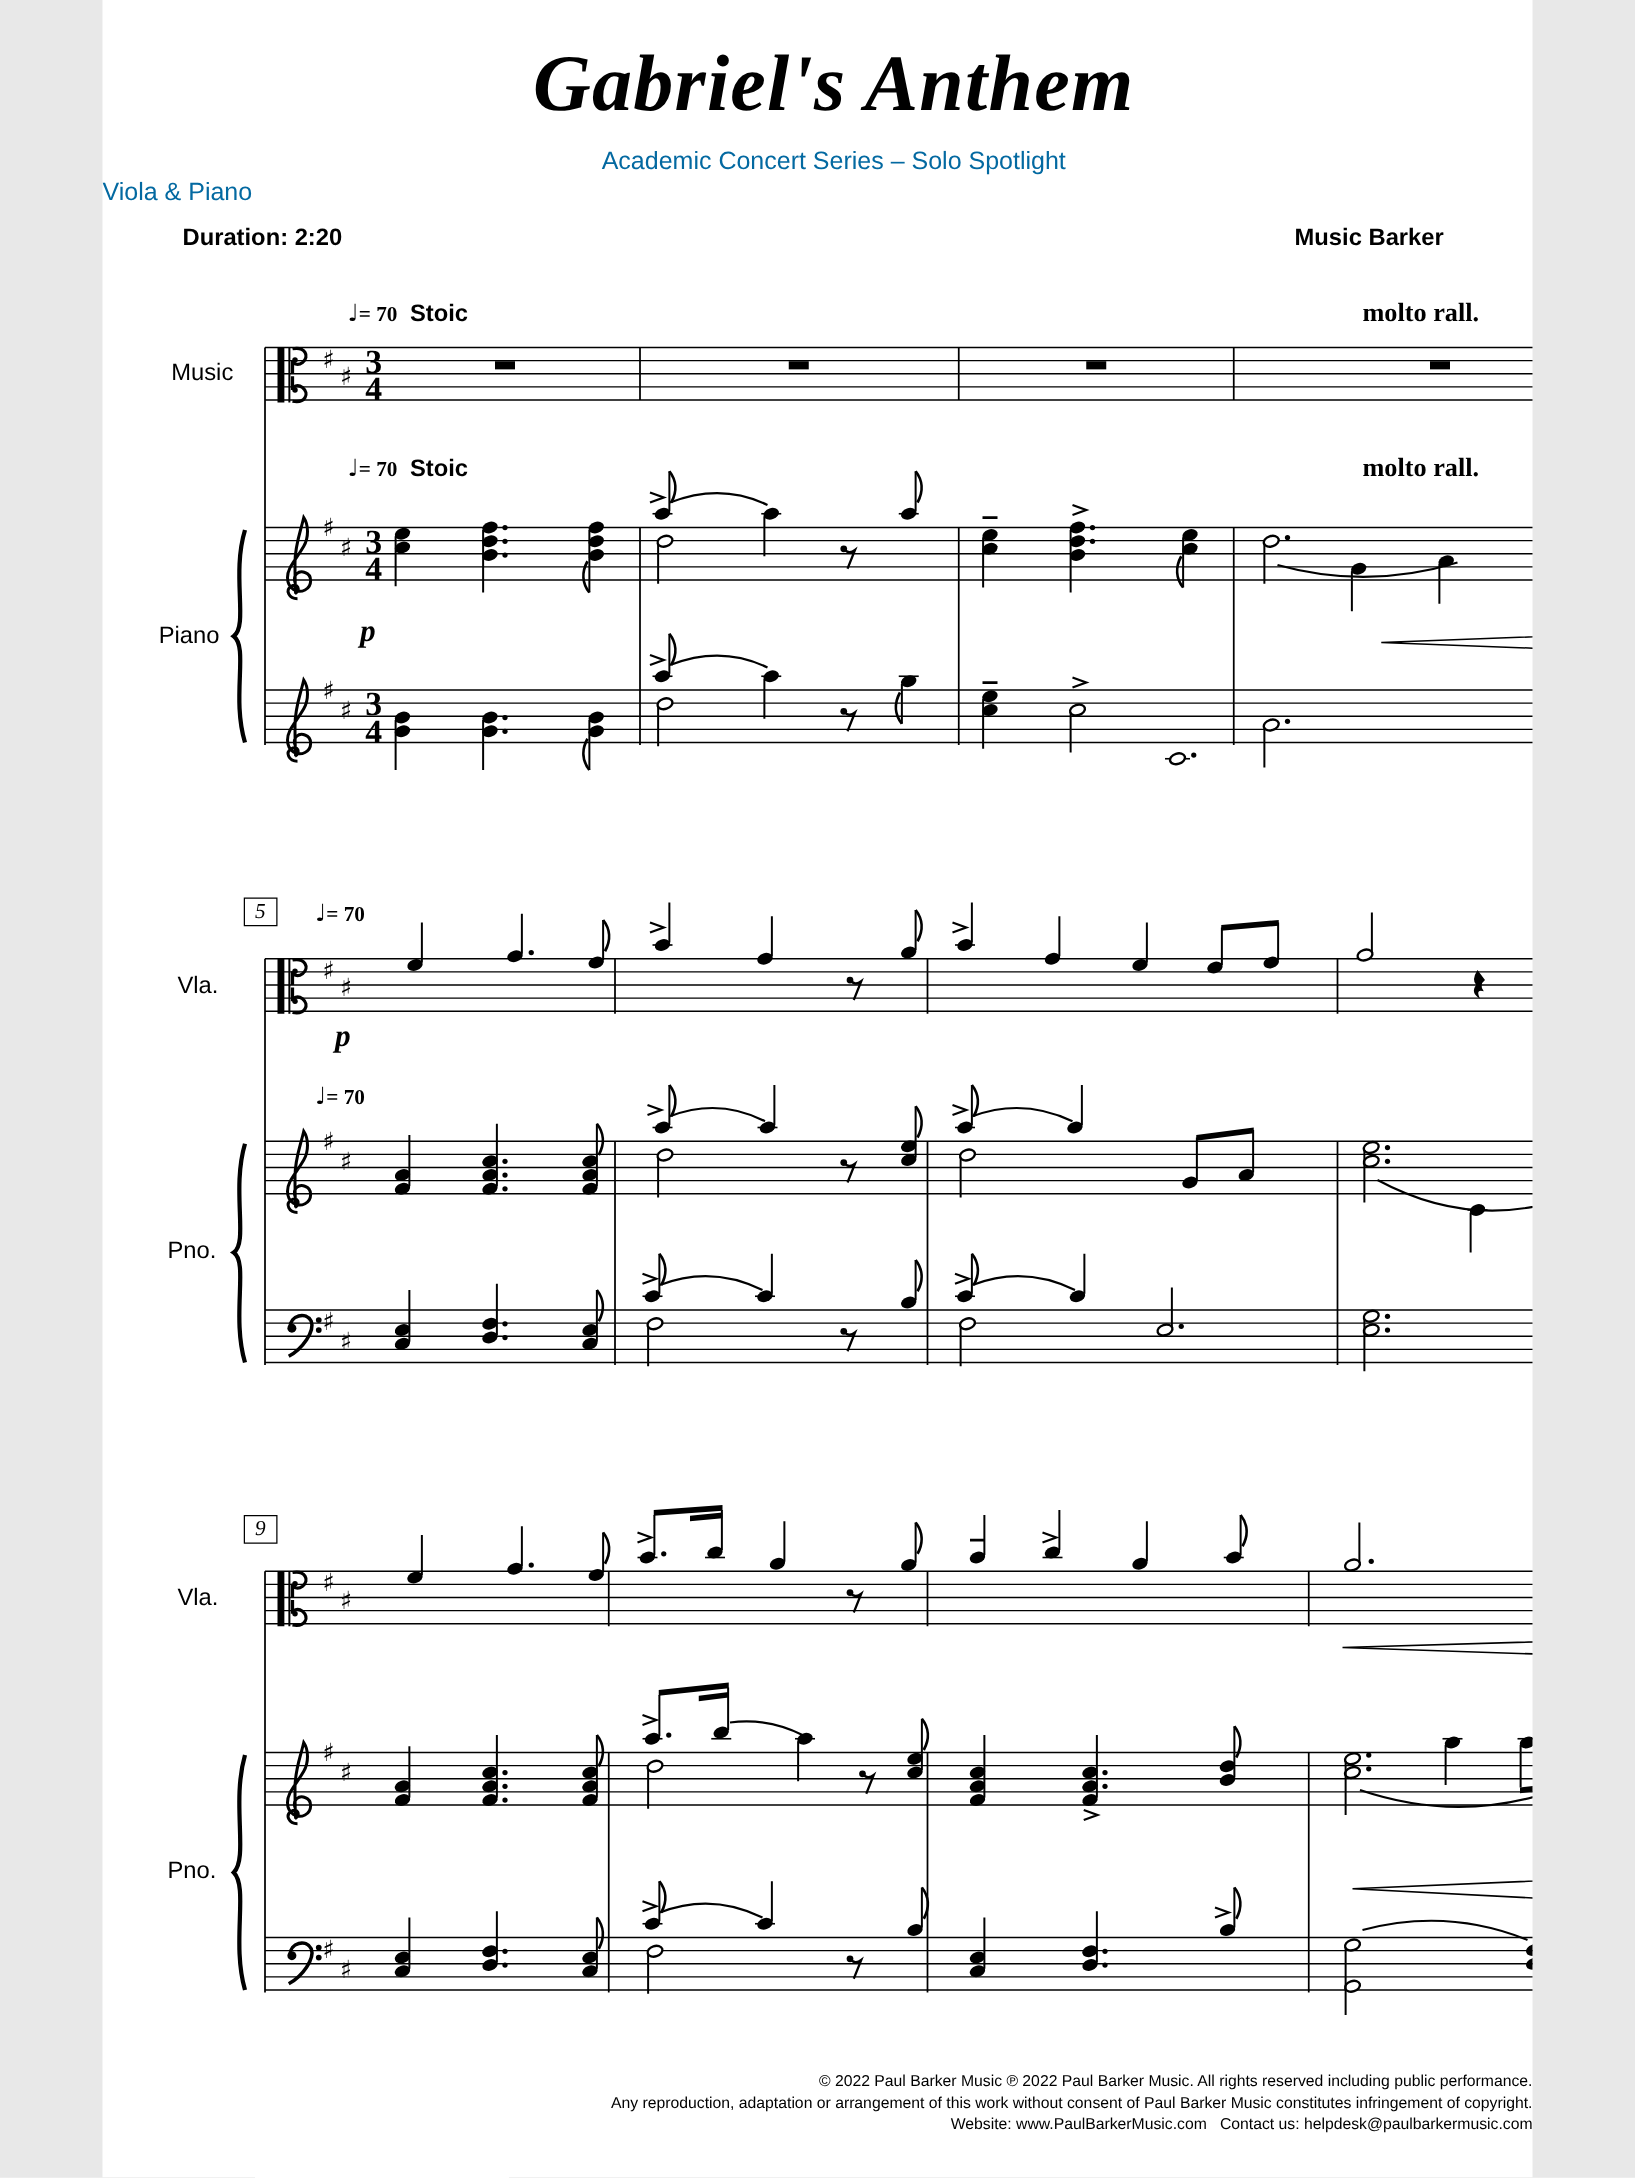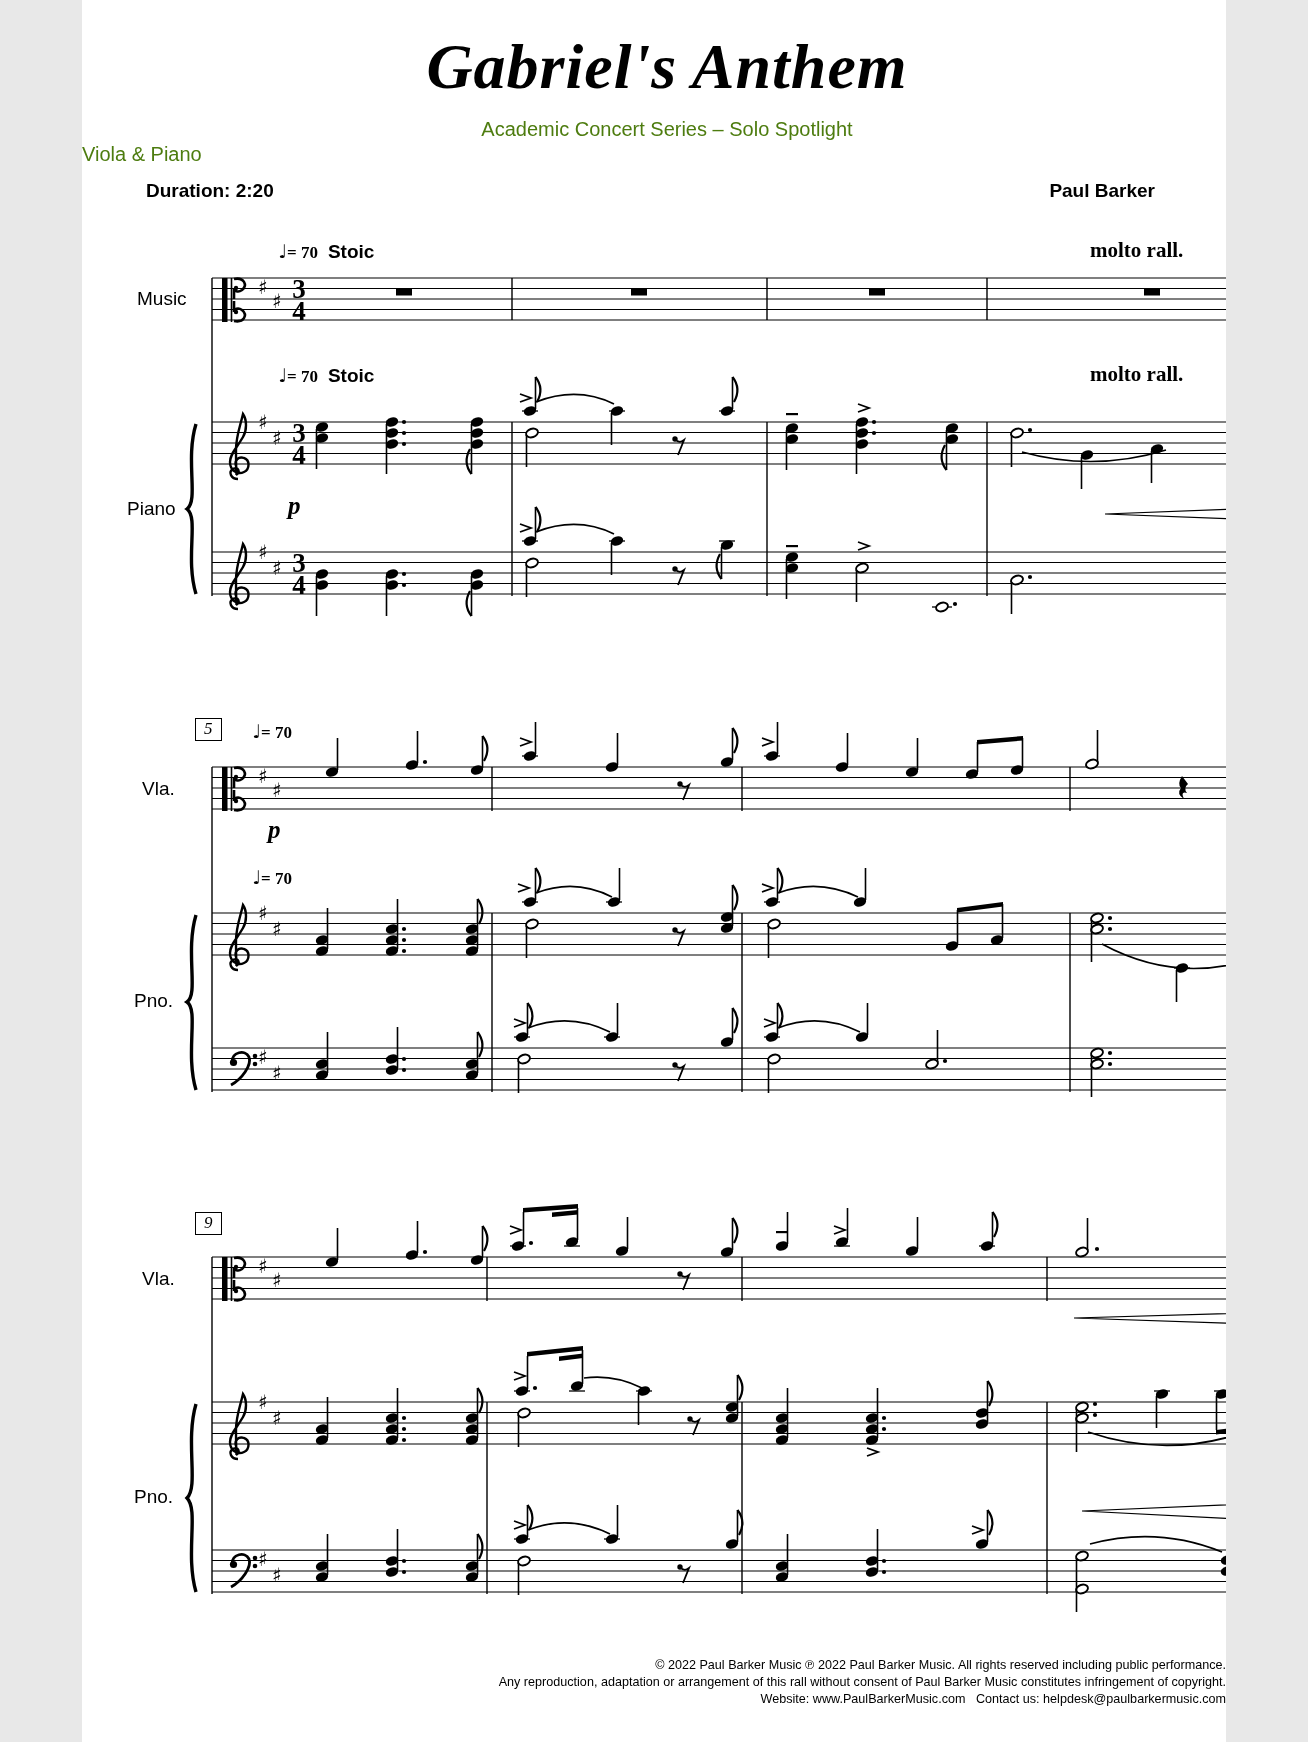--- a/index.html
+++ b/index.html
@@ -1,20 +1,20 @@
 <!DOCTYPE html>
 <html><head>
 <meta charset="utf-8">
 <style>
   html,body{margin:0;padding:0;background:#e8e8e8}
   .page{position:relative;width:1144px;height:1742px;background:#fff;color:#000;
         font-family:"Liberation Sans",sans-serif;overflow:hidden;margin:0 auto}
   .abs{position:absolute}
   .t-title{font-family:"Liberation Serif",serif;font-style:italic;font-weight:700;font-size:64px;letter-spacing:1px}
-  .t-sub{font-size:20px;color:#4d7c0f}
+  .t-sub{font-size:20px;color:#0369a1}
   .t-meta{font-weight:700;font-size:19px}
   .t-tempo .note{font-family:"DejaVu Sans",sans-serif;font-size:19px;font-weight:700}
   .t-tempo .val{font-family:Liberation Serif, serif;font-weight:700;font-size:17px}
   .t-tempo .word{font-weight:700;font-size:19px;margin-left:10px}
   .t-rall{font-family:"Liberation Serif",serif;font-weight:700;font-size:21px}
   .t-dyn{font-family:"Liberation Serif",serif;font-style:italic;font-weight:700;font-size:25px}
   .t-label{font-size:19px}
   .t-mnum{font-family:"Liberation Serif",serif;font-style:italic;font-size:17px;
           border:1.4px solid #000;padding:0px 8px 1px 8px;background:#fff}
   .t-footer{width:100%;text-align:right;font-size:12.6px;line-height:16.4px;white-space:pre-wrap}
@@ -30,21 +30,21 @@
 <body>
 
 <div class="page">
 
   <div class="abs" style="left:0;top:30;width:1170px;top:30px;text-align:center">
     <div class="t-title">Gabriel's Anthem</div>
   </div>
   <div class="abs t-sub" style="left:0;top:118px;width:1170px;text-align:center">Academic Concert Series – Solo Spotlight</div>
   <div class="abs t-sub" style="left:0;top:143px;width:1170px;text-align:left">Viola &amp; Piano</div>
   <div class="abs t-meta" style="left:64px;top:180px">Duration: 2:20</div>
-  <div class="abs t-meta" style="right:71px;top:180px">Paul Barker</div>
+  <div class="abs t-meta" style="right:71px;top:180px">Music Barker</div>
 
   <div class="abs t-tempo" style="left:196px;top:240px">
     <span class="note">♩</span><span class="val">= 70</span><span class="word">Stoic</span>
   </div>
   <div class="abs t-rall" style="left:1008px;top:238px">molto rall.</div>
   <div class="abs t-tempo" style="left:196px;top:364px">
     <span class="note">♩</span><span class="val">= 70</span><span class="word">Stoic</span>
   </div>
   <div class="abs t-rall" style="left:1008px;top:362px">molto rall.</div>
   <div class="abs t-dyn" style="left:206px;top:492px">p</div>
@@ -61,21 +61,21 @@
     <span class="note">♩</span><span class="val">= 70</span>
   </div>
   <div class="abs t-label" style="left:60px;top:778px">Vla.</div>
   <div class="abs t-label" style="left:52px;top:990px">Pno.</div>
 
   <div class="abs t-mnum" style="left:113px;top:1212px">9</div>
   <div class="abs t-label" style="left:60px;top:1268px">Vla.</div>
   <div class="abs t-label" style="left:52px;top:1486px">Pno.</div>
 
   <div class="abs t-footer" style="left:0;top:1657px">© 2022 Paul Barker Music ℗ 2022 Paul Barker Music. All rights reserved including public performance.</div>
-  <div class="abs t-footer" style="left:0;top:1674px">Any reproduction, adaptation or arrangement of this rall without consent of Paul Barker Music constitutes infringement of copyright.</div>
+  <div class="abs t-footer" style="left:0;top:1674px">Any reproduction, adaptation or arrangement of this work without consent of Paul Barker Music constitutes infringement of copyright.</div>
   <div class="abs t-footer" style="left:0;top:1691px">Website: www.PaulBarkerMusic.com   Contact us: helpdesk@paulbarkermusic.com</div>
 
   <svg class="abs" style="left:0;top:0" width="1308" height="1742" viewBox="0 0 1308 1742">
     <defs>
       <g id="nh-f">
           <ellipse cx="0" cy="0" rx="6.3" ry="4.5" transform="rotate(-18)" fill="#000"></ellipse>
         </g>
       <g id="nh-o">
           <ellipse cx="0" cy="0" rx="6.1" ry="4.2" transform="rotate(-18)" fill="#fff" stroke="#000" stroke-width="1.9"></ellipse>
         </g>

